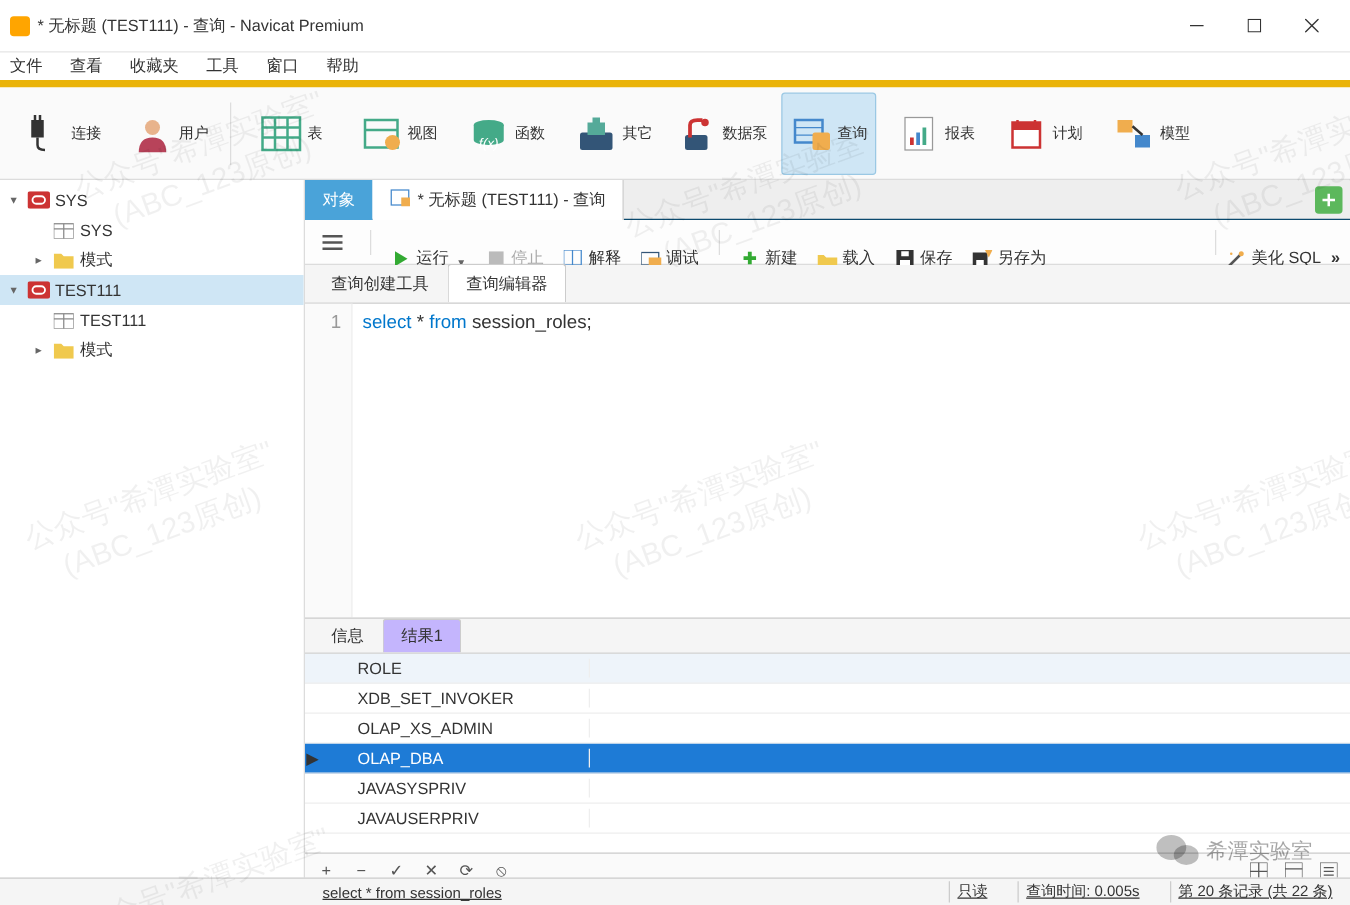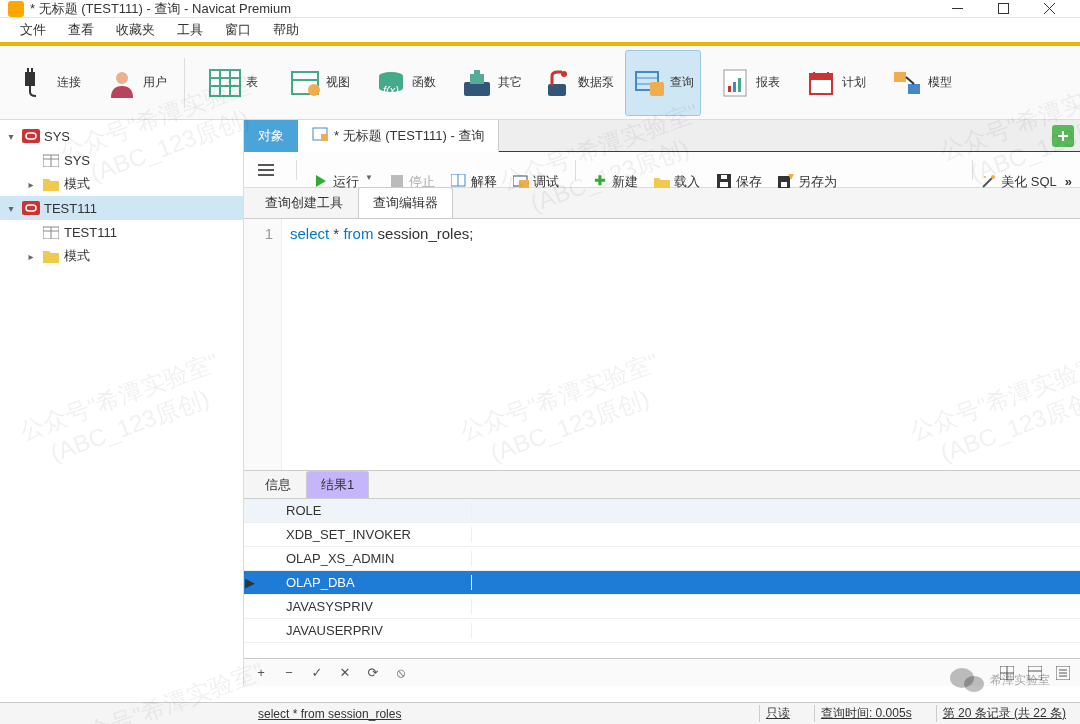--- a/index.html
+++ b/index.html
@@ -1,26 +1,26 @@
 <!DOCTYPE html>
 <html><head>
 <meta charset="utf-8">
 <style>
 * { box-sizing: border-box; margin: 0; padding: 0; font-family: "Microsoft YaHei", sans-serif; }
 body { width: 1080px; height: 724px; background: #fff; font-size: 13px; color: #333; overflow: hidden; position: relative; }
 
 
-.titlebar { height: 18px; display: flex; align-items: center; padding: 0 8px; border-bottom: 1px solid #e5e5e5; }
+.titlebar { height: 42px; display: flex; align-items: center; padding: 0 8px; border-bottom: 1px solid #e5e5e5; }
 .titlebar .app-icon { width: 16px; height: 16px; background: orange; border-radius: 3px; margin-right: 6px; }
 .titlebar .title { flex: 1; font-size: 13px; }
 .titlebar .winbtn { width: 46px; height: 30px; display: flex; align-items: center; justify-content: center; cursor: pointer; }
 .titlebar .winbtn svg { width: 11px; height: 11px; stroke: #333; stroke-width: 1; fill: none; }
 
 
-.menubar { height: 28px; display: flex; align-items: center; padding: 0 20px; gap: 22px; border-bottom: 4px solid #eab308; }
+.menubar { height: 28px; display: flex; align-items: center; padding: 0 8px; gap: 22px; border-bottom: 6px solid #eab308; }
 .menubar span { cursor: pointer; font-size: 13px; }
 
 
 .bigtoolbar { height: 74px; display: flex; align-items: center; padding: 0 12px; gap: 10px; border-bottom: 1px solid #dcdcdc; background: #fafafa; }
 .bigbtn { display: flex; flex-direction: row; align-items: center; justify-content: center; width: 76px; height: 66px; cursor: pointer; border-radius: 3px; gap: 4px; }
 .bigbtn.active { background: #cfe6f5; border: 1px solid #9ac8e4; }
 .bigbtn .ico { width: 34px; height: 34px; display: flex; align-items: center; justify-content: center; }
 .bigbtn .lbl { font-size: 12px; }
 
 
@@ -38,21 +38,21 @@
 .rightpane { flex: 1; display: flex; flex-direction: column; position: relative; }
 
 
 .tabrow1 { height: 32px; display: flex; align-items: center; background: #eee; border-bottom: 1px solid #0c4a6e; position: relative; }
 .tab1 { height: 32px; display: flex; align-items: center; padding: 0 14px; cursor: pointer; gap: 6px; font-size: 13px; }
 .tab1.active { background: #4aa3d9; color: #fff; }
 .tabrow1 .addtab { position: absolute; right: 6px; top: 5px; width: 22px; height: 22px; background: #5cb85c; border-radius: 3px; display: flex; align-items: center; justify-content: center; color: #fff; cursor: pointer; }
 
 
 .qtoolbar { height: 36px; display: flex; align-items: center; padding: 0 8px; gap: 16px; border-bottom: 1px solid #dcdcdc; background: #fdfdfd; }
-.qtool { display: flex; align-items: flex-start; gap: 4px; cursor: pointer; font-size: 13px; margin-top: 24px; }
+.qtool { display: flex; align-items: flex-end; gap: 4px; cursor: pointer; font-size: 13px; margin-top: 24px; }
 .qtool .qi { width: 16px; height: 16px; display: flex; align-items: center; justify-content: center; }
 .qtool .dd { font-size: 8px; color: #666; margin-left: 2px; }
 .qtool.disabled { color: #aaa; }
 .qsep { width: 1px; height: 20px; background: #ddd; }
 .hamb { width: 28px; height: 24px; display: flex; flex-direction: column; justify-content: center; gap: 3px; align-items: center; cursor: pointer; }
 .hamb div { width: 16px; height: 2px; background: #555; }
 .qtoolbar .rightbox { margin-left: auto; display: flex; align-items: center; gap: 8px; }
 
 
 .tabrow2 { height: 30px; display: flex; align-items: flex-end; padding-left: 6px; background: #f5f5f5; }
@@ -504,19 +504,19 @@
 </div>
 
 <div class="wm" style="left:20px; top:380px"><span>公众号"希潭实验室"</span><br><span>(ABC_123原创)</span></div>
 <div class="wm" style="left:460px; top:380px"><span>公众号"希潭实验室"</span><br><span>(ABC_123原创)</span></div>
 <div class="wm" style="left:910px; top:380px"><span>公众号"希潭实验室"</span><br><span>(ABC_123原创)</span></div>
 <div class="wm" style="left:60px; top:100px"><span>公众号"希潭实验室"</span><br><span>(ABC_123原创)</span></div>
 <div class="wm" style="left:500px; top:130px"><span>公众号"希潭实验室"</span><br><span>(ABC_123原创)</span></div>
 <div class="wm" style="left:940px; top:100px"><span>公众号"希潭实验室"</span><br><span>(ABC_123原创)</span></div>
 <div class="wm" style="left:60px; top:690px"><span>公众号"希潭实验室"</span></div>
 
-<div style="position:absolute; right:30px; bottom:30px; display:flex; align-items:center; gap:6px; color:rgba(0,0,0,0.35); font-size:12px;">
+<div style="position:absolute; right:30px; bottom:30px; display:flex; align-items:center; gap:6px; color:rgba(0,0,0,0.35); font-size:17px;">
   <svg width="34" height="28" viewBox="0 0 34 28">
       <ellipse cx="12" cy="12" rx="12" ry="10" fill="rgba(0,0,0,0.25)"></ellipse>
       <ellipse cx="24" cy="18" rx="10" ry="8" fill="rgba(0,0,0,0.25)"></ellipse>
     </svg>
   <span>希潭实验室</span>
 </div>
 
 </body></html>

